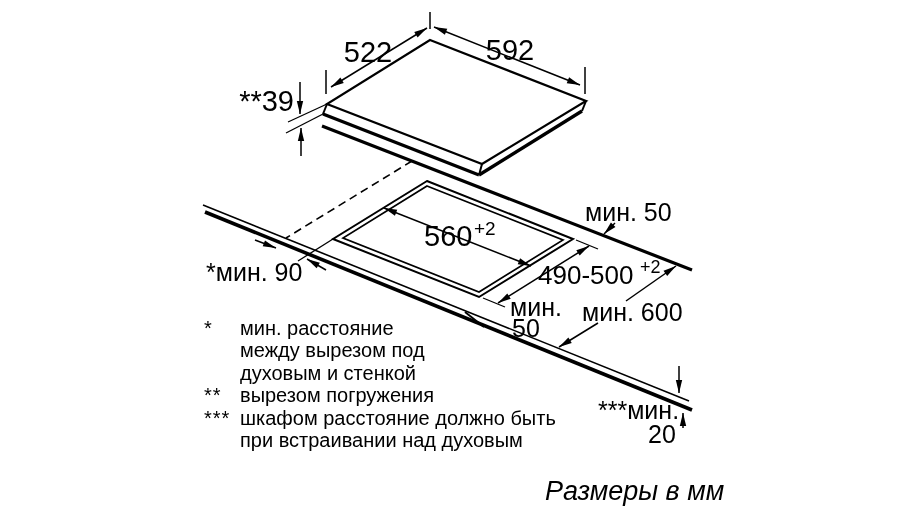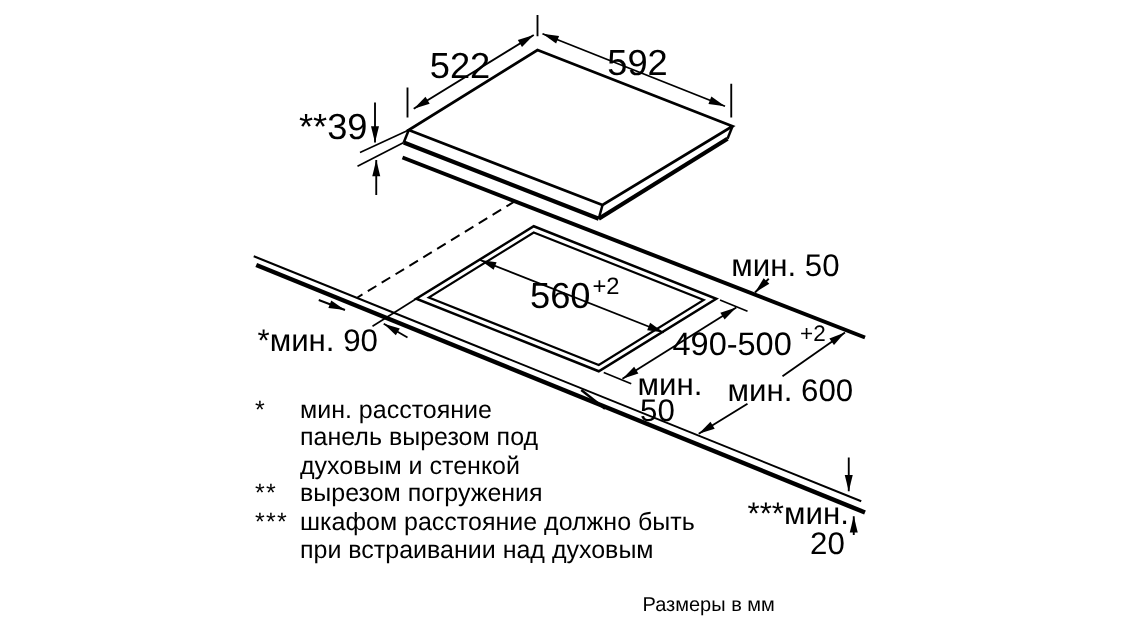--- a/index.html
+++ b/index.html
@@ -10,21 +10,21 @@
   .dim-num{font-size:29px;}
   .dim-num-sm{font-size:26px;}
   .dim-sup{font-size:19px;}
   .dim-sup-sm{font-size:18px;}
   .dim-min{font-size:25px;}
   .footnotes{position:absolute;left:204px;top:317px;width:430px;font-size:20px;
              line-height:22.4px;white-space:nowrap;}
   .fn-row{display:flex;align-items:flex-start;}
   .fn-marker{width:36px;flex:0 0 36px;letter-spacing:1px;}
   .fn-lines{flex:1;}
-  .units-note{position:absolute;left:514px;top:476px;font-size:16px;white-space:nowrap;}
+  .units-note{position:absolute;left:545px;top:476px;font-size:27px;white-space:nowrap;font-style:italic;}
 </style>
 </head>
 <body>
 
 <div id="stage">
 
   <svg id="diagram-svg" width="900" height="506" viewBox="0 0 900 506">
     <defs>
       <marker id="arr" markerUnits="userSpaceOnUse" markerWidth="14" markerHeight="8" viewBox="0 0 14 8" refX="13.5" refY="4" orient="auto-start-reverse">
         <path d="M0.5,0.8 L13.5,4 L0.5,7.2 Z" fill="#000"></path>
@@ -105,21 +105,21 @@
       <text class="dim-min" x="598" y="419">***мин.</text>
       <text class="dim-min" x="648" y="443">20</text>
     </g>
   </svg>
 
   <div class="footnotes">
     <div class="fn-row">
       <span class="fn-marker">*</span>
       <span class="fn-lines">
         <div>мин. расстояние</div>
-        <div>панель вырезом под</div>
+        <div>между вырезом под</div>
         <div>духовым и стенкой</div>
       </span>
     </div>
     <div class="fn-row">
       <span class="fn-marker">**</span>
       <span class="fn-lines">
         <div>вырезом погружения</div>
       </span>
     </div>
     <div class="fn-row">

